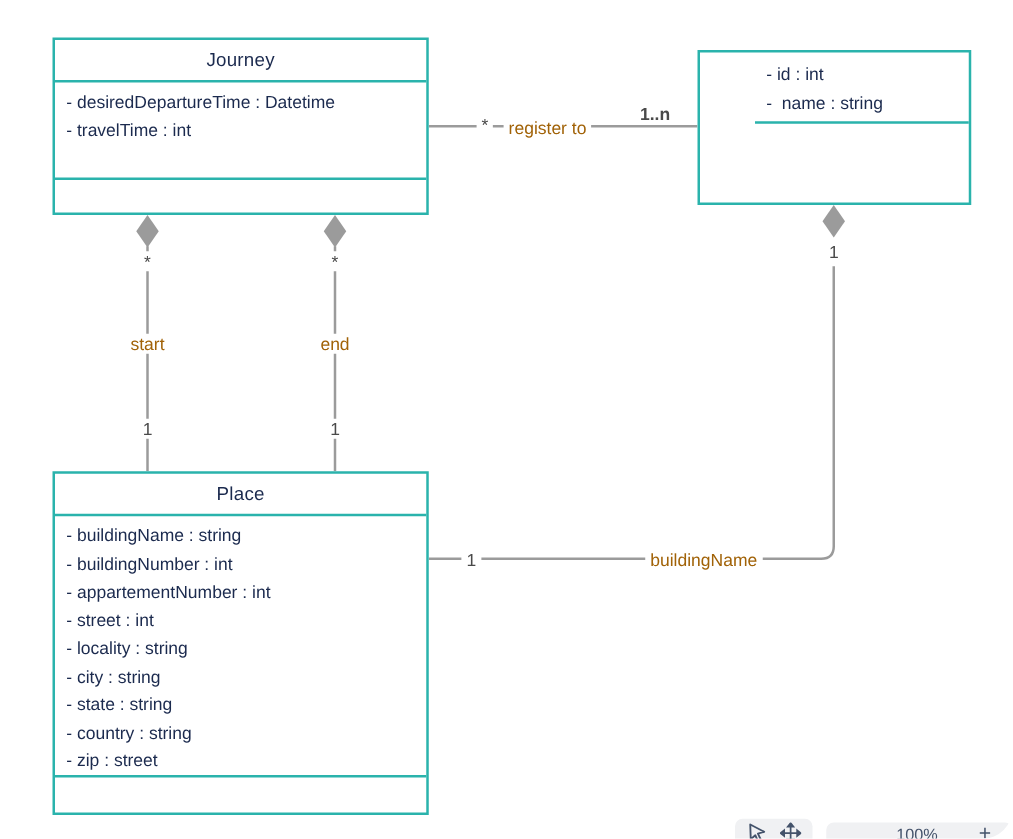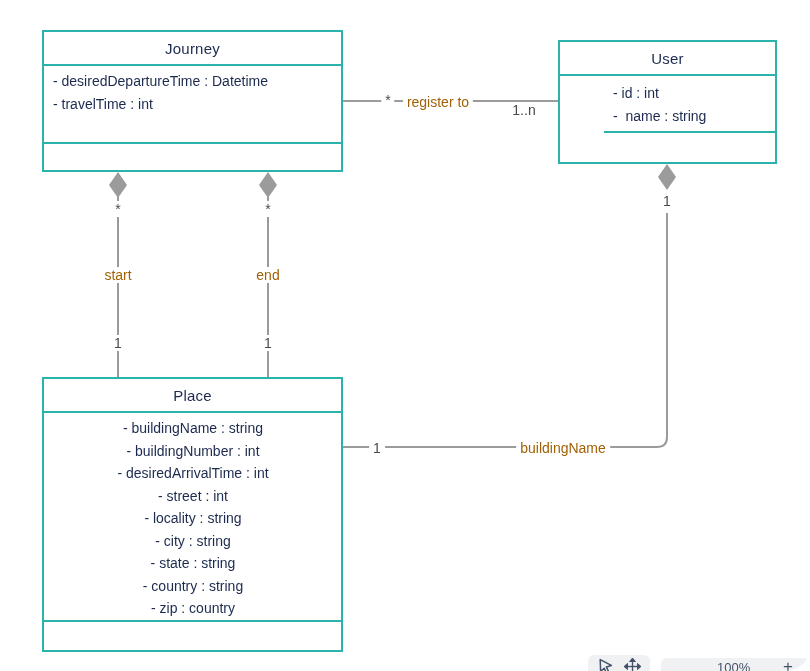--- a/index.html
+++ b/index.html
@@ -21,21 +21,21 @@
     border-bottom:2px solid #2ab3ac;box-sizing:border-box;
     padding:4px 8px 0 9px;font-size:14px;
   }
   .uml-attr{white-space:pre;line-height:22.5px;}
   .uml-empty{flex:1 1 auto;}
   #class-journey{left:42px;top:30px;width:301px;height:142px;}
   #class-journey .uml-attrs{height:78px;}
   #class-user{left:558px;top:40px;width:219px;height:124px;}
   #class-user .uml-attrs{height:57px;padding-top:6px;line-height:23px;margin-left:44px;}
   #class-place{left:42px;top:377px;width:301px;height:275px;}
-  #class-place .uml-attrs{height:209px;text-align:center;}
+  #class-place .uml-attrs{height:209px;}
   
   #connector-svg{position:absolute;left:0;top:0;pointer-events:none;}
   
   .edge-label{
     position:absolute;transform:translate(-50%,-50%);
     background:#ffffff;padding:0 4px;font-size:14px;line-height:16px;
     color:#a16207;white-space:nowrap;
   }
   .edge-mult{color:#4a4a4a;}
   
@@ -74,47 +74,46 @@
   <div class="uml-class" id="class-journey">
     <div class="uml-title">Journey</div>
     <div class="uml-attrs">
       <div class="uml-attr">- desiredDepartureTime : Datetime</div>
       <div class="uml-attr">- travelTime : int</div>
     </div>
     <div class="uml-empty"></div>
   </div>
 
   <div class="uml-class" id="class-user">
-    <div class="uml-title">User</div>
     <div class="uml-attrs">
       <div class="uml-attr">- id : int</div>
       <div class="uml-attr">-  name : string</div>
     </div>
     <div class="uml-empty"></div>
   </div>
 
   <div class="uml-class" id="class-place">
     <div class="uml-title">Place</div>
     <div class="uml-attrs">
       <div class="uml-attr">- buildingName : string</div>
       <div class="uml-attr">- buildingNumber : int</div>
-      <div class="uml-attr">- desiredArrivalTime : int</div>
+      <div class="uml-attr">- appartementNumber : int</div>
       <div class="uml-attr">- street : int</div>
       <div class="uml-attr">- locality : string</div>
       <div class="uml-attr">- city : string</div>
       <div class="uml-attr">- state : string</div>
       <div class="uml-attr">- country : string</div>
-      <div class="uml-attr">- zip : country</div>
+      <div class="uml-attr">- zip : street</div>
     </div>
     <div class="uml-empty"></div>
   </div>
 
   <div class="edge-label edge-mult" style="left:388px;top:100px;">*</div>
   <div class="edge-label" style="left:438px;top:102px;">register to</div>
-  <div class="edge-label edge-mult" style="left:524px;top:110px;">1..n</div>
+  <div class="edge-label edge-mult" style="left:524px;top:91px;font-weight:bold;">1..n</div>
 
   <div class="edge-label edge-mult" style="left:118px;top:209px;">*</div>
   <div class="edge-label" style="left:118px;top:275px;">start</div>
   <div class="edge-label edge-mult" style="left:118px;top:343px;">1</div>
 
   <div class="edge-label edge-mult" style="left:268px;top:209px;">*</div>
   <div class="edge-label" style="left:268px;top:275px;">end</div>
   <div class="edge-label edge-mult" style="left:268px;top:343px;">1</div>
 
   <div class="edge-label edge-mult" style="left:667px;top:201px;">1</div>

